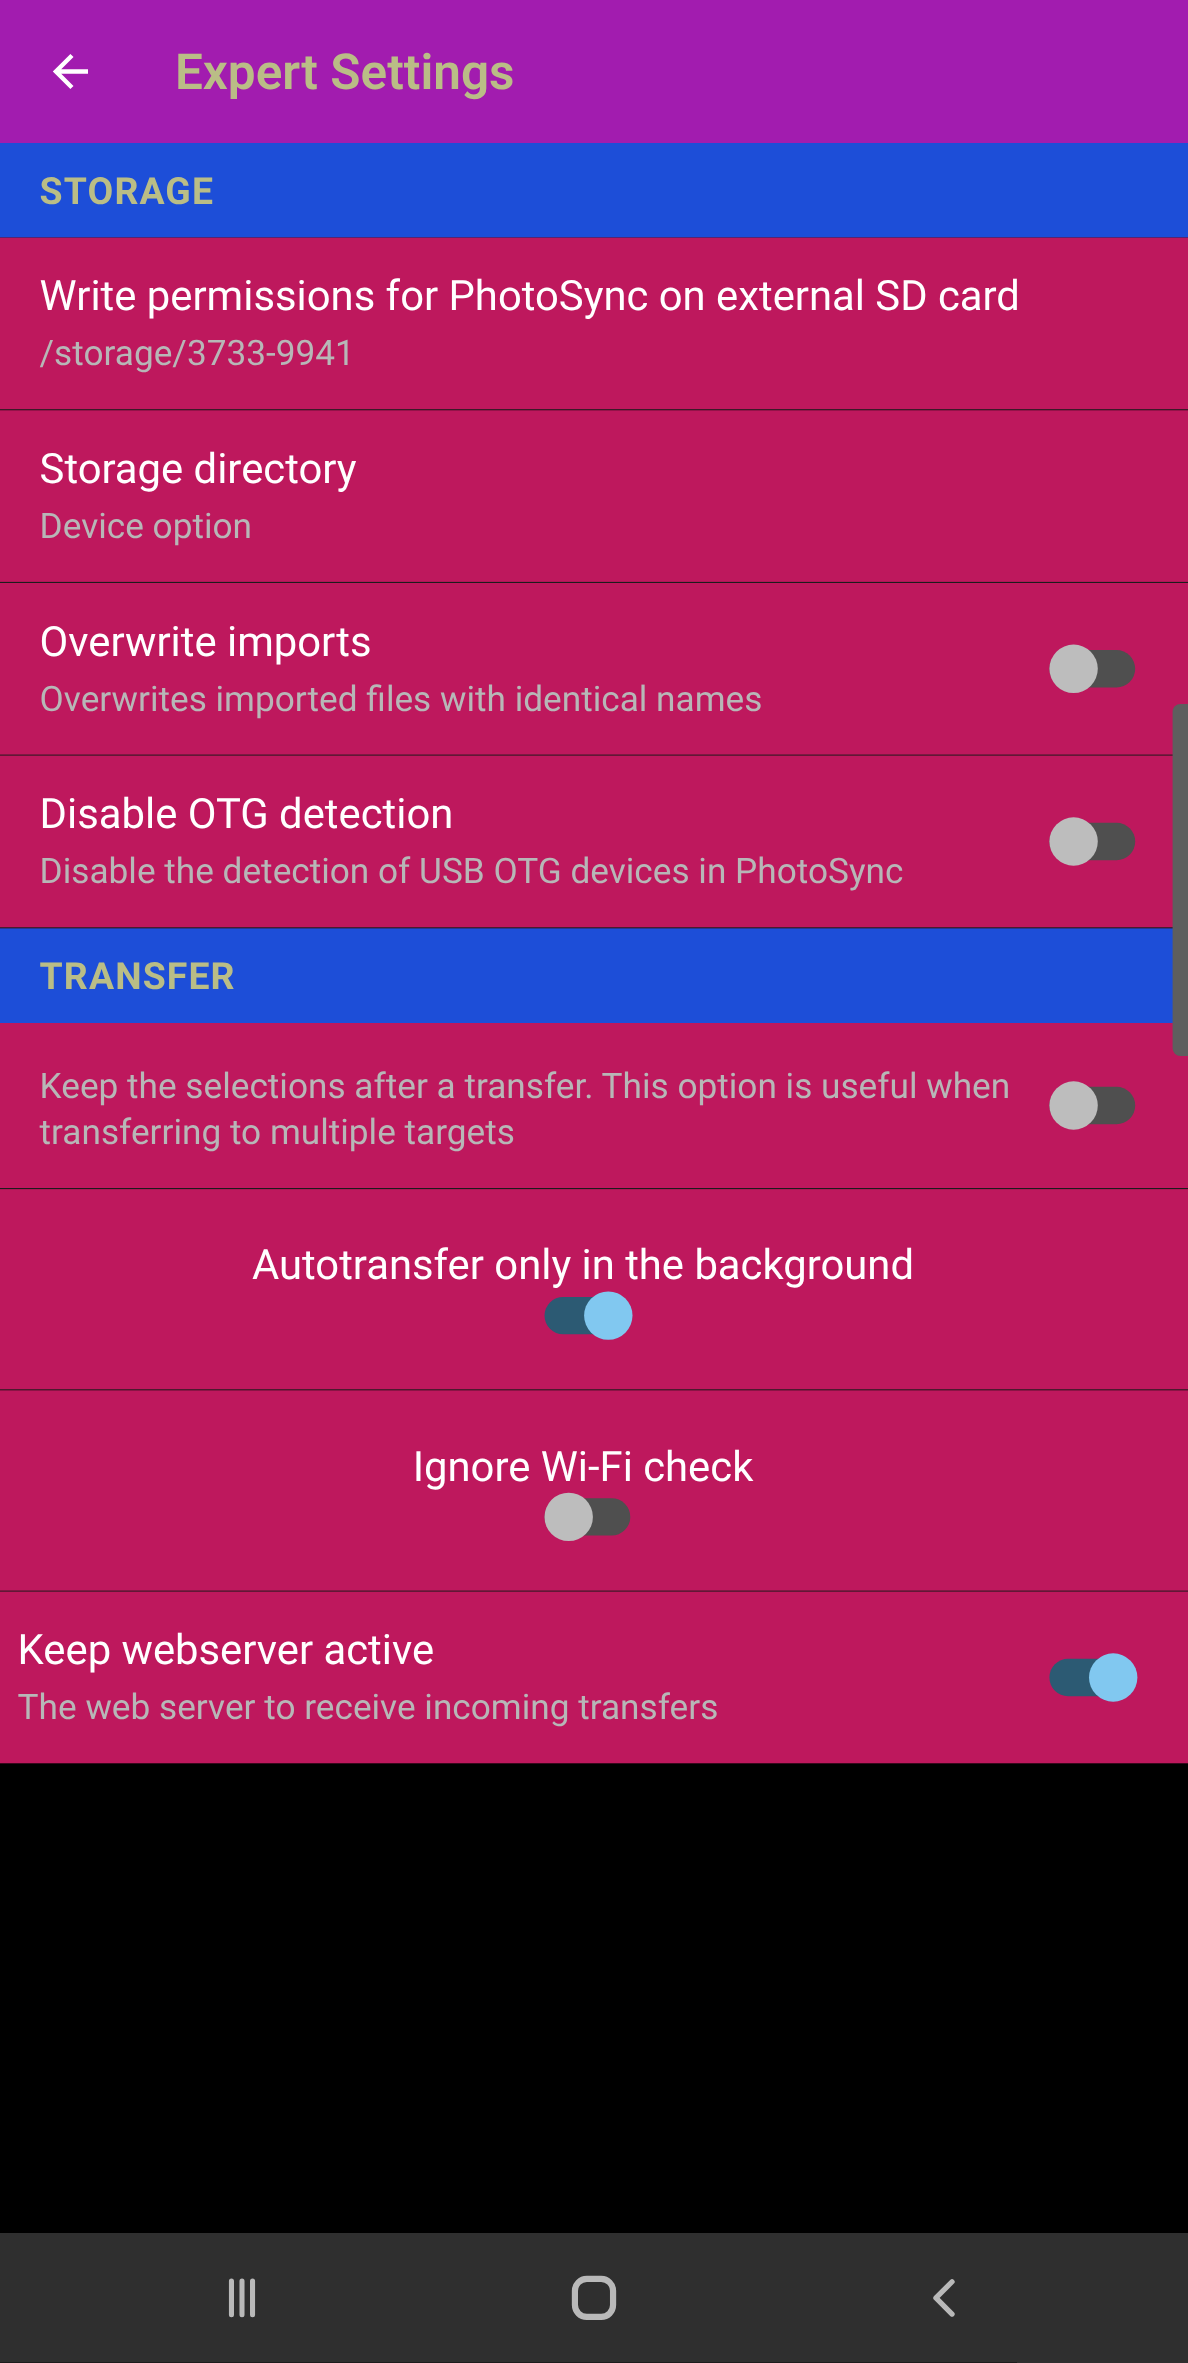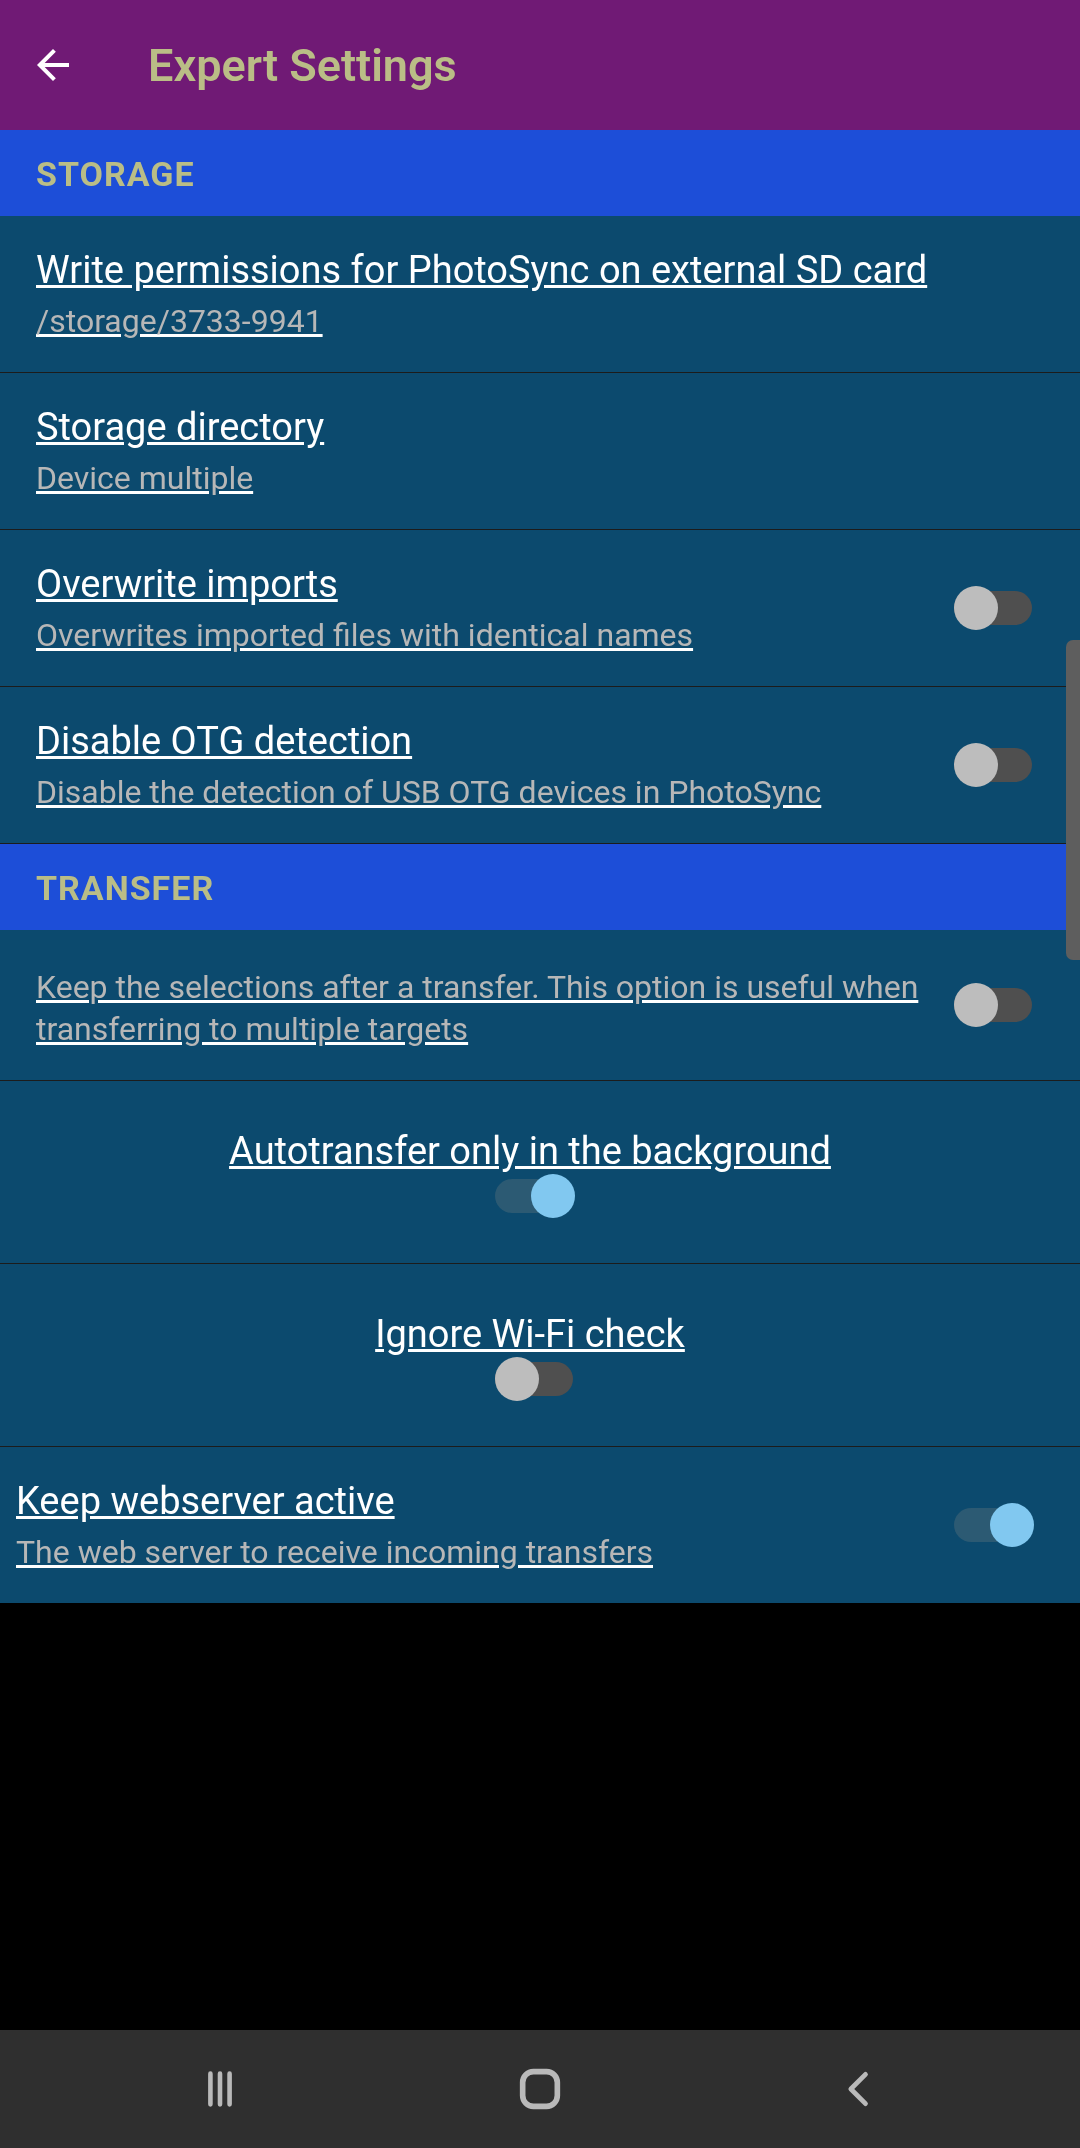--- a/index.html
+++ b/index.html
@@ -14,24 +14,24 @@
   .screen {
     width: 1080px;
     height: 2148px;
     display: flex;
     flex-direction: column;
     background: #000;
     position: relative;
   }
   .appbar {
     height: 130px;
-    background: #701a75;
-    display: flex;
-    align-items: center;
-    padding-left: 28px;
+    background: #a21caf;
+    display: flex;
+    align-items: center;
+    padding-left: 39px;
   }
   .appbar .back-icon {
     width: 50px;
     height: 50px;
     display: flex;
     align-items: center;
     justify-content: center;
   }
   .appbar .title {
     margin-left: 70px;
@@ -53,22 +53,21 @@
     color: #babd86;
     font-size: 34px;
     font-weight: 700;
     letter-spacing: 1px;
   }
   .row {
     display: flex;
     align-items: center;
     padding: 30px 36px;
     border-bottom: 1px solid #1c1c1c;
-    background: #0c4a6e;
-    text-decoration: underline;
+    background: #be185d;
   }
   .row .texts {
     flex: 1;
     padding-right: 20px;
   }
   .row .title-text {
     color: #ffffff;
     font-size: 38px;
     line-height: 48px;
     font-weight: 400;
@@ -171,21 +170,21 @@
     <div class="row">
       <div class="texts">
         <div class="title-text">Write permissions for PhotoSync on external SD card</div>
         <div class="sub-text">/storage/3733-9941</div>
       </div>
     </div>
 
     <div class="row">
       <div class="texts">
         <div class="title-text">Storage directory</div>
-        <div class="sub-text">Device multiple</div>
+        <div class="sub-text">Device option</div>
       </div>
     </div>
 
     <div class="row">
       <div class="texts">
         <div class="title-text">Overwrite imports</div>
         <div class="sub-text">Overwrites imported files with identical names</div>
       </div>
       <div class="switch">
         <div class="track"></div>

